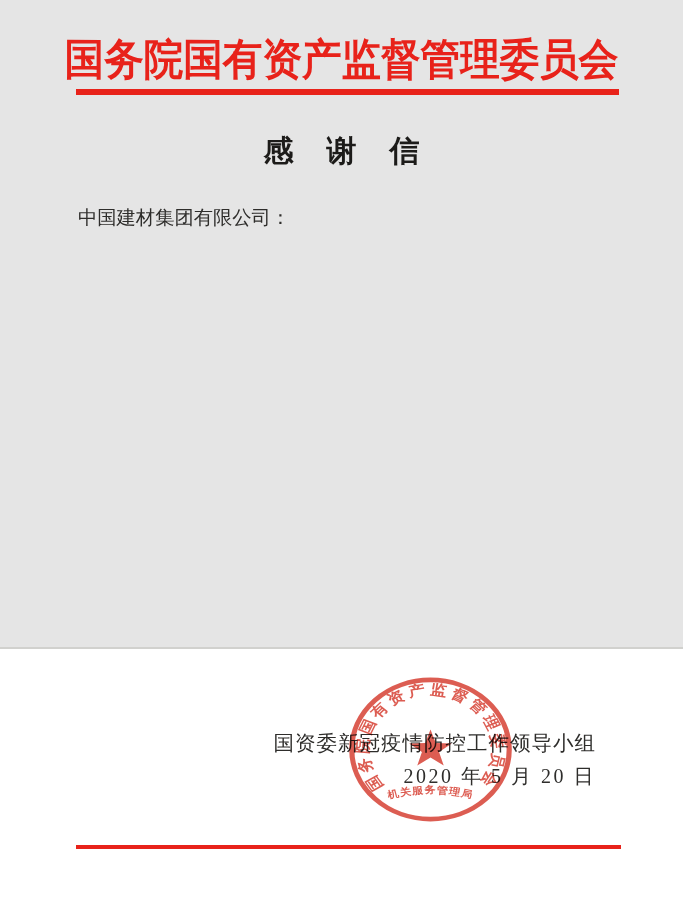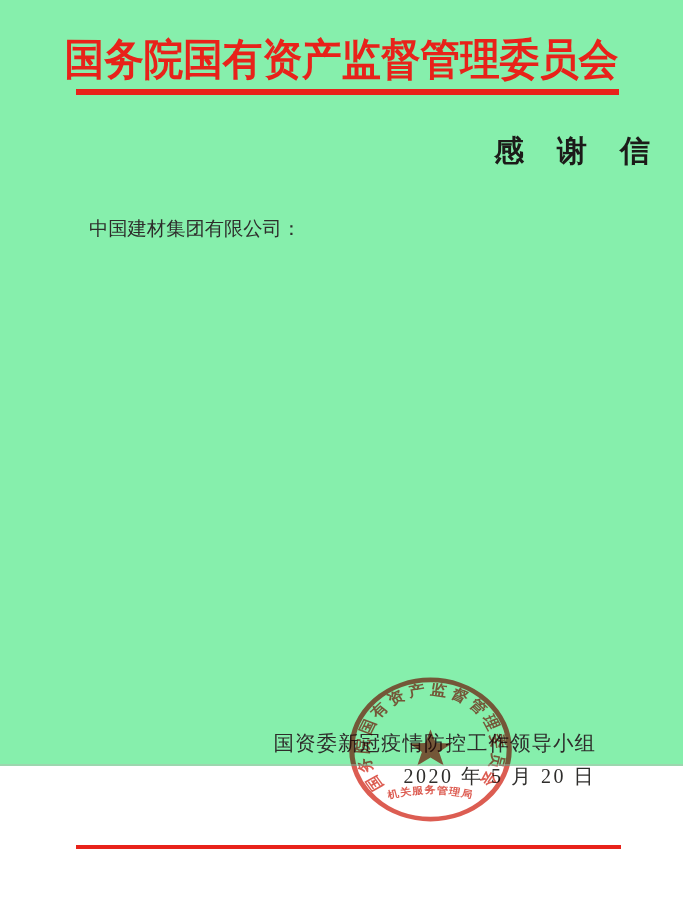--- a/index.html
+++ b/index.html
@@ -7,21 +7,21 @@
     --seal-red:#d8463a;
     --text-color:#2e2d2b;
   }
   *{margin:0;padding:0;box-sizing:border-box;}
   html,body{background:#ffffff;}
   body{
     width:683px;height:922px;overflow:hidden;
     font-family:"Liberation Serif","DejaVu Serif",serif;
   }
   .page{
-    position:relative;width:683px;height:766px;background:#86efac;
+    position:relative;width:683px;height:649px;background:#e5e5e5;
   }
   
   .letterhead-title{
     position:absolute;top:34px;left:0;right:0;
     text-align:center;
     font-family:"Liberation Sans","DejaVu Sans",sans-serif;
     font-weight:700;
     font-size:43px;
     line-height:50px;
     color:var(--header-red);
@@ -30,37 +30,37 @@
     white-space:nowrap;
   }
   .letterhead-divider{
     position:absolute;top:89px;left:76px;width:543px;height:3px;
     border-top:4px solid var(--header-red);
     border-bottom:2px solid var(--header-red);
   }
   
   .letter-title{
     position:absolute;top:131px;left:0;right:0;
-    text-align:right;
+    text-align:center;
     font-weight:700;
     font-size:30px;
     color:#1c1b19;
     letter-spacing:33px;
     padding-left:33px;
     white-space:nowrap;
   }
   
   .letter-body{
     position:absolute;top:202px;left:78px;width:541px;
     font-size:19.3px;
     line-height:31px;
     color:var(--text-color);
     text-align:justify;
   }
-  .letter-body p{margin:11px;}
+  .letter-body p{margin:0;}
   .letter-body .para{text-indent:2em;}
   
   .closing-block{
     position:absolute;top:727px;left:236px;width:360px;
     text-align:right;
     font-size:20.5px;
     line-height:32.5px;
     color:var(--text-color);
     white-space:nowrap;
   }

